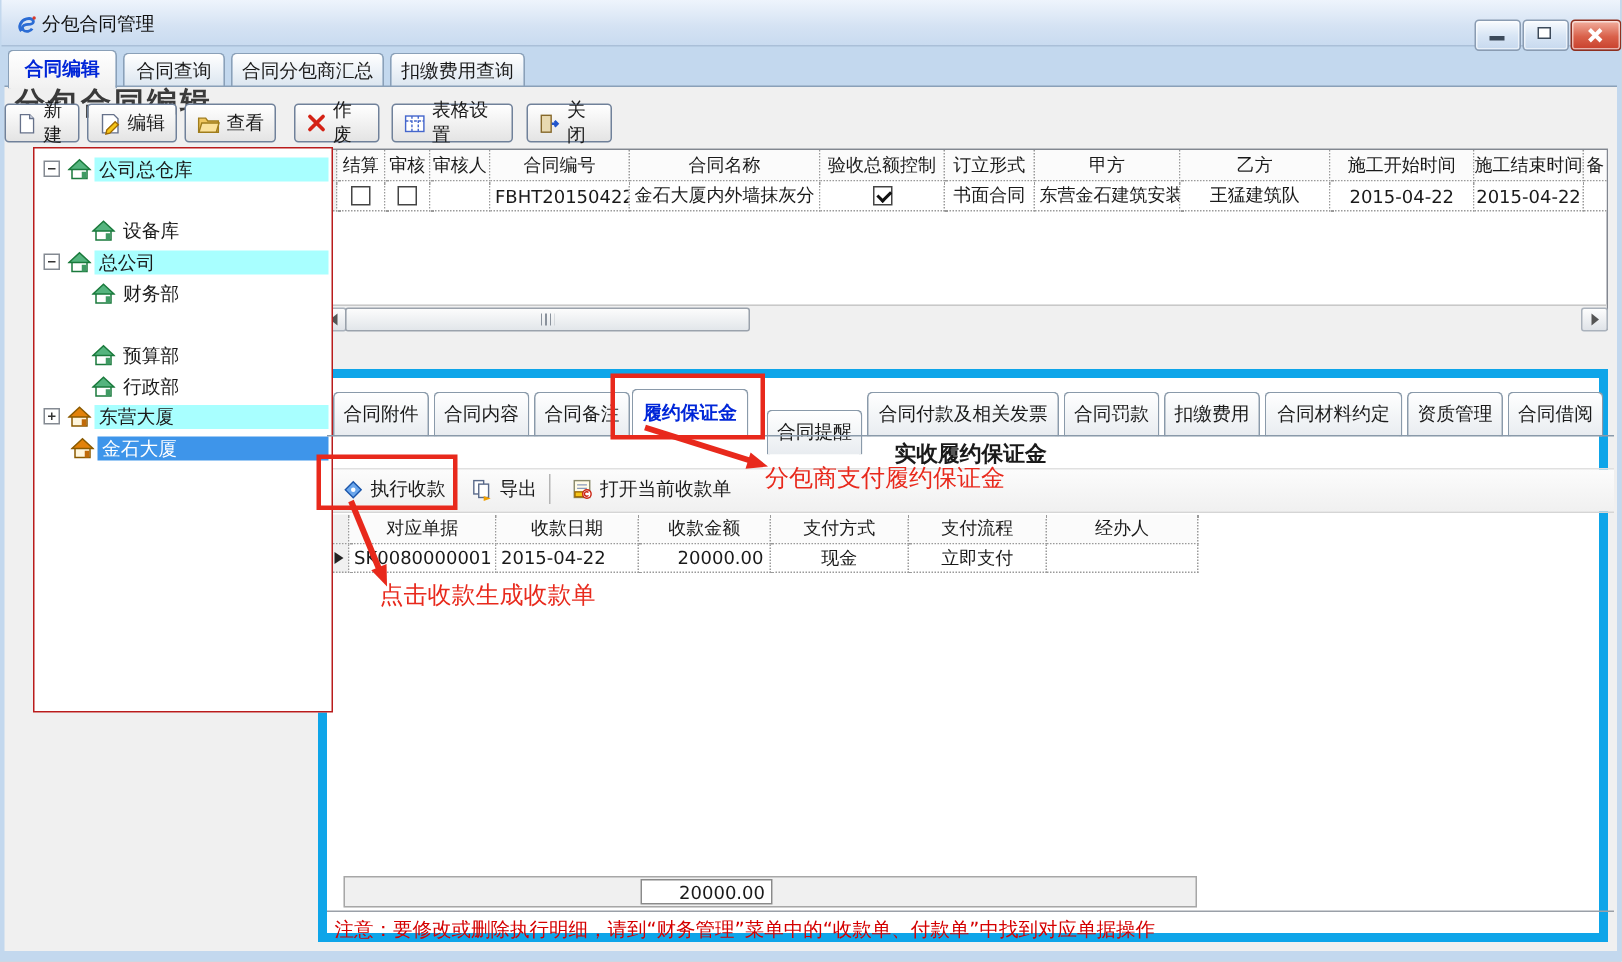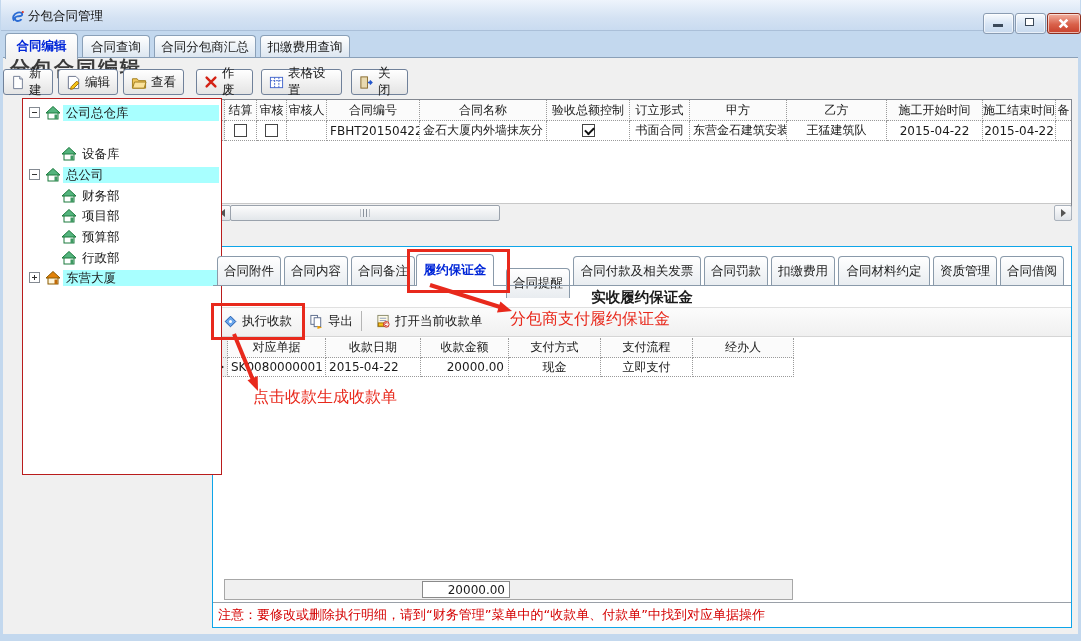--- a/index.html
+++ b/index.html
@@ -60,21 +60,21 @@
     display:flex;align-items:center;justify-content:center;}
   .tri-l{width:0;height:0;border-top:4px solid transparent;border-bottom:4px solid transparent;border-right:5px solid #555;}
   .tri-r{width:0;height:0;border-top:4px solid transparent;border-bottom:4px solid transparent;border-left:5px solid #555;}
   .sthumb{position:absolute;top:1px;height:14px;border:1px solid #9aa2ac;border-radius:2px;background:linear-gradient(#fcfcfc,#e2e6ea);}
   .grip{position:absolute;left:50%;top:3px;width:9px;height:8px;transform:translateX(-50%);
     background:repeating-linear-gradient(90deg,#8a929c 0 1px,transparent 1px 3px);}
 
   .rednote{color:#d40000;font-size:13px;white-space:nowrap;}
 
   
-  .lowerpanel{position:absolute;left:212px;top:246px;width:860px;height:382px;background:#fff;border:1px solid #0ea5e9;box-sizing:border-box;}
+  .lowerpanel{position:absolute;left:212px;top:246px;width:860px;height:382px;background:#fff;border:6px solid #0ea5e9;box-sizing:border-box;}
   .dtab{position:absolute;border:1px solid #8a9aaa;border-bottom:none;border-radius:4px 4px 0 0;
     background:linear-gradient(#ffffff,#e8ecf0);display:flex;align-items:center;justify-content:center;font-size:12.5px;z-index:1;}
   .dtab.active{background:#fff;font-weight:bold;color:#0026d8;height:31px;z-index:3;}
   .dtabline{position:absolute;left:0;top:38px;width:858px;height:1px;background:#8a9aaa;z-index:2;}
   .sectitle{position:absolute;left:0;top:41px;width:858px;text-align:center;font-size:14.5px;font-weight:bold;}
   .tool2{position:absolute;left:0;top:60px;width:858px;height:28px;background:linear-gradient(#fcfcfc,#f0f0f0);
     border-top:1px solid #e0e0e0;border-bottom:1px solid #d5d5d5;}
   .titem{position:absolute;top:2px;height:23px;display:flex;align-items:center;gap:4px;font-size:12.5px;padding:0 4px;}
   .tsep{position:absolute;top:3px;width:1px;height:20px;background:#b5b5b5;}
 
@@ -205,44 +205,44 @@
           <use href="#gh"></use>
         </svg>
       <span class="tlabel cyan" style="left:40px">总公司</span>
     </div>
     <div class="trow" style="top:87px">
       <svg class="house" style="left:38px">
           <use href="#gh"></use>
         </svg>
       <span class="tlabel" style="left:56px">财务部</span>
     </div>
-    <div class="trow" style="top:107px">
-      <svg class="house" style="left:38px">
-          <use href="#gh"></use>
-        </svg>
-      <span class="tlabel" style="left:56px">项目部</span>
-    </div>
     <div class="trow" style="top:128px">
       <svg class="house" style="left:38px">
           <use href="#gh"></use>
         </svg>
       <span class="tlabel" style="left:56px">预算部</span>
     </div>
     <div class="trow" style="top:149px">
       <svg class="house" style="left:38px">
           <use href="#gh"></use>
         </svg>
       <span class="tlabel" style="left:56px">行政部</span>
     </div>
     <div class="trow" style="top:169px">
       <span class="exp plus" style="left:6px"></span>
       <svg class="house" style="left:22px">
           <use href="#yh"></use>
         </svg>
       <span class="tlabel cyan" style="left:40px">东营大厦</span>
+    </div>
+    <div class="trow" style="top:190px">
+      <svg class="house" style="left:24px">
+          <use href="#yh"></use>
+        </svg>
+      <span class="tlabel sel" style="left:42px">金石大厦</span>
     </div>
   </div>
 
   <div class="gframe" style="left:212px;top:99px;width:860px;height:121px;">
 
     <div class="gcell hdr ind" style="left:0;top:0;width:12px;height:21px;"></div>
     <div class="gcell hdr" style="left:12px;top:0;width:32px;height:21px;">结算</div>
     <div class="gcell hdr" style="left:44px;top:0;width:30px;height:21px;">审核</div>
     <div class="gcell hdr" style="left:74px;top:0;width:40px;height:21px;">审核人</div>
     <div class="gcell hdr" style="left:114px;top:0;width:93px;height:21px;">合同编号</div>

